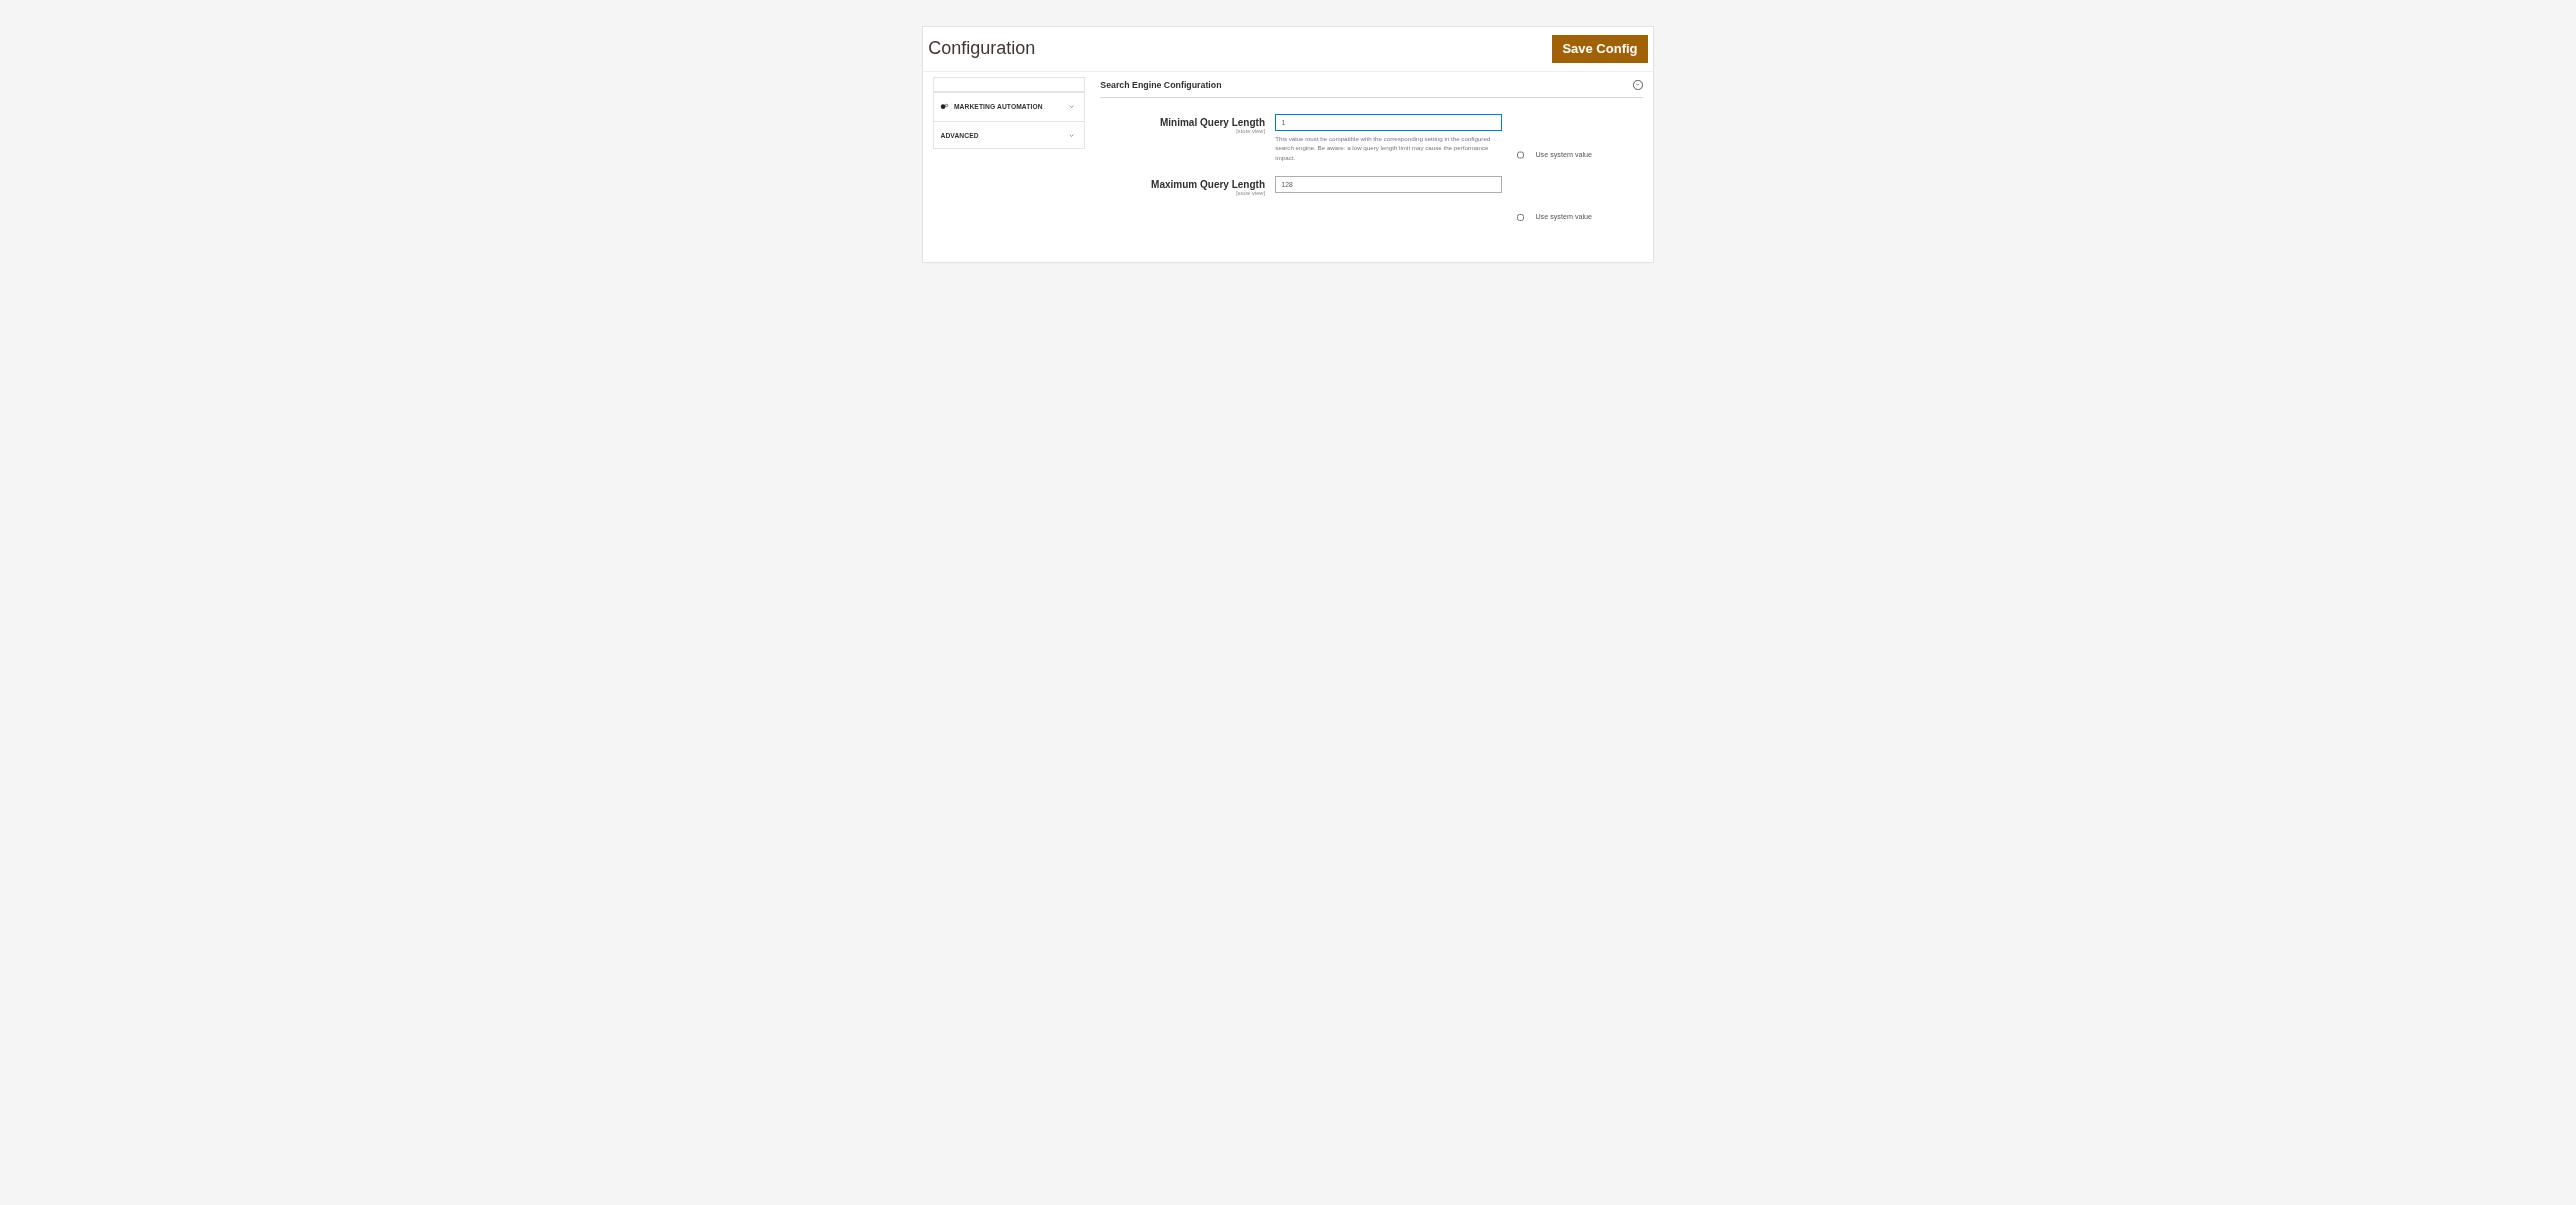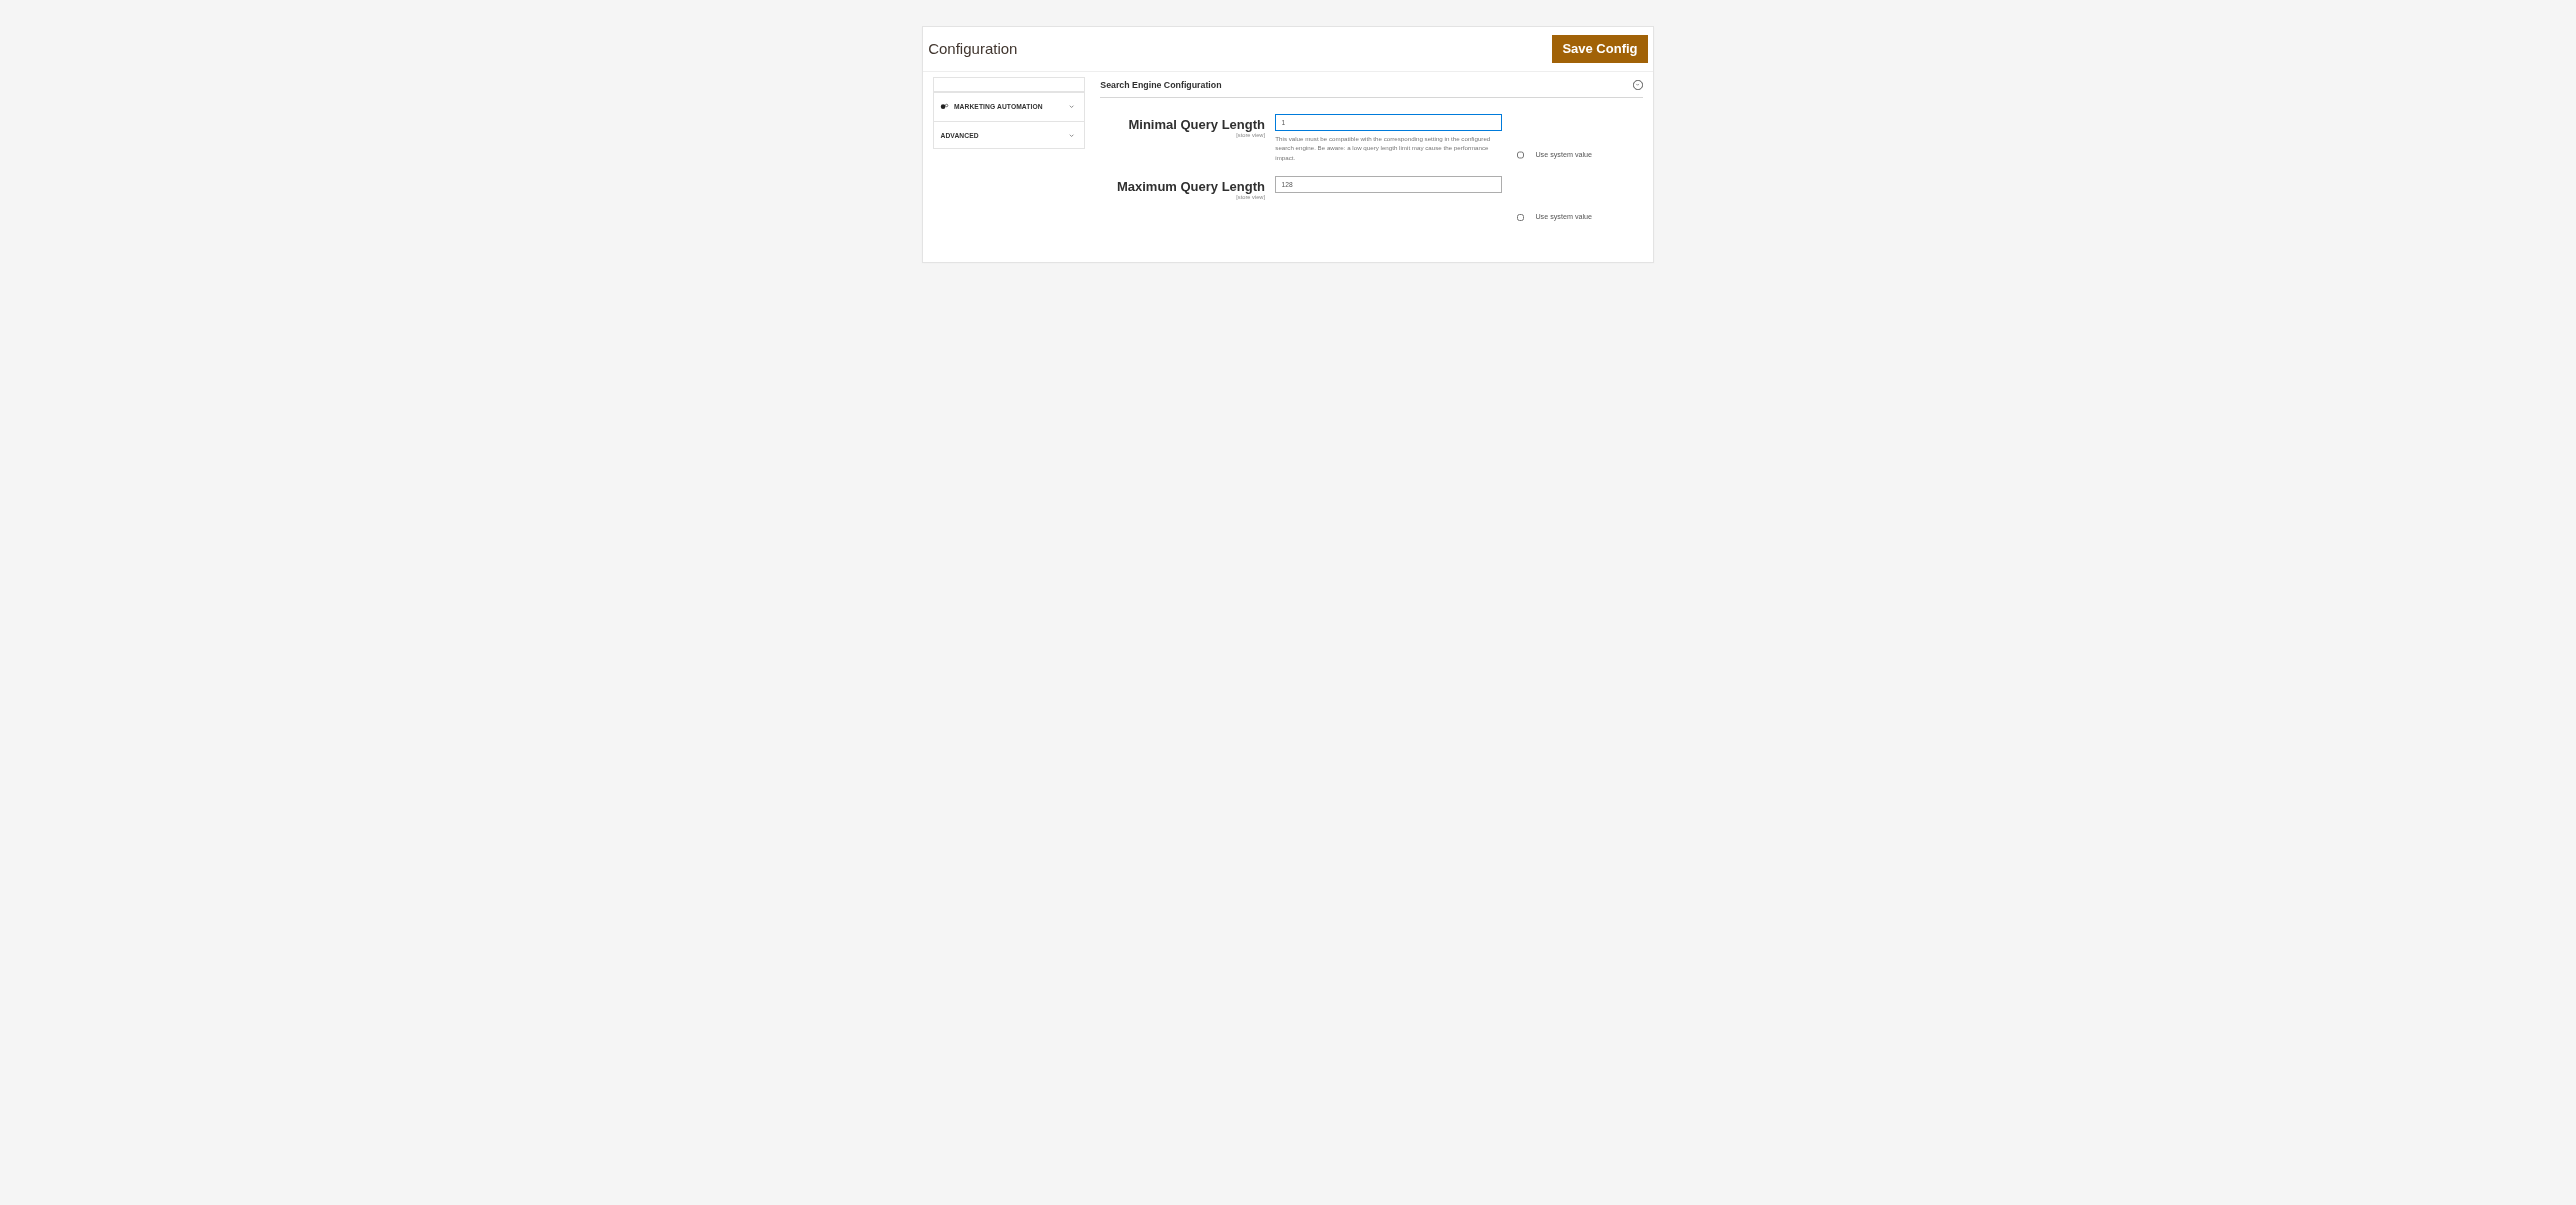--- a/index.html
+++ b/index.html
@@ -18,21 +18,21 @@
     box-shadow: 0 0.5px 2.1px rgba(0,0,0,0.03);
   }
   .header {
     display: flex;
     justify-content: space-between;
     align-items: center;
     padding: 8.2px 5.2px 8.2px 5.2px;
     border-bottom: 0.5px solid #eee;
   }
   .header h1 {
-    font-size: 15px;
+    font-size: 18px;
     font-weight: 400;
     color: #41362f;
   }
   .save-btn {
     background: #a16207;
     color: #fff;
     border: none;
     padding: 6.2px 10.3px;
     font-size: 13px;
     font-weight: 600;
@@ -119,21 +119,21 @@
     align-items: flex-start;
     margin-bottom: 14.4px;
   }
   .form-label-col {
     width: 175px;
     text-align: right;
     padding-right: 10.3px;
     padding-top: 3.1px;
   }
   .form-label {
-    font-size: 13px;
+    font-size: 10px;
     font-weight: 600;
     color: #303030;
     display: block;
   }
   .form-scope {
     font-size: 5.7px;
     color: #888;
     display: block;
   }
   .form-input-col {

